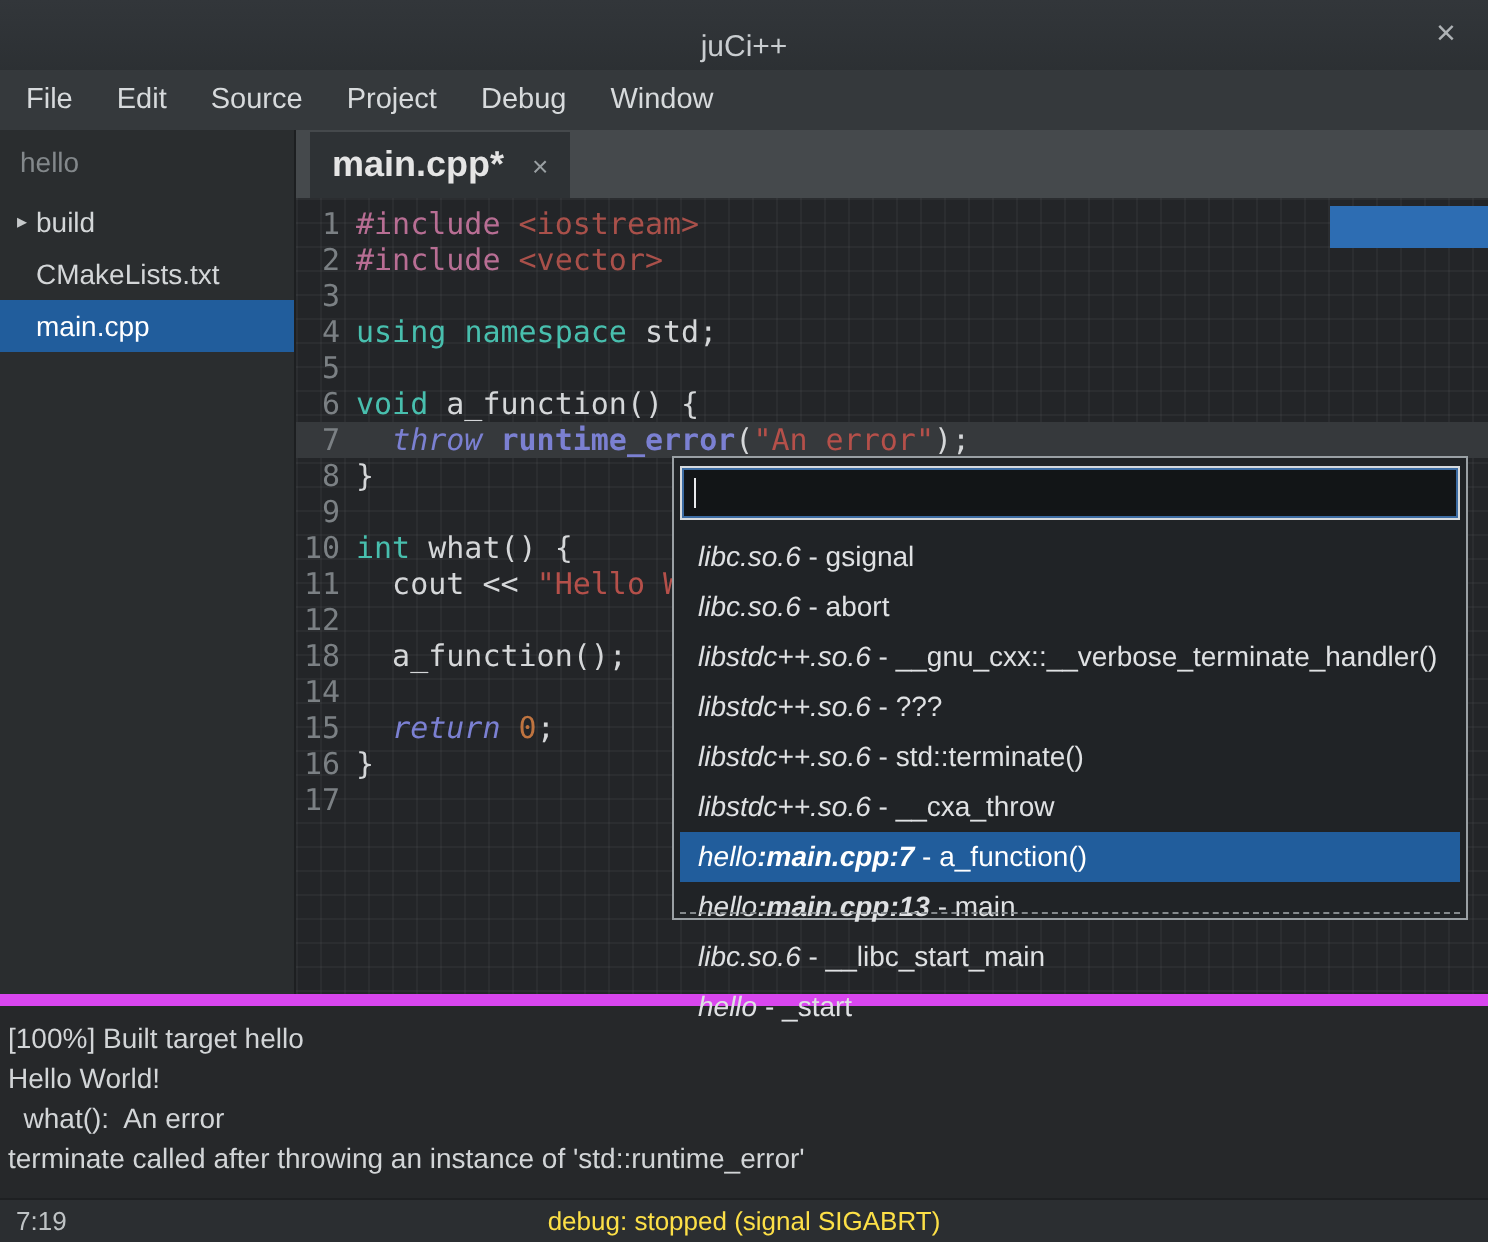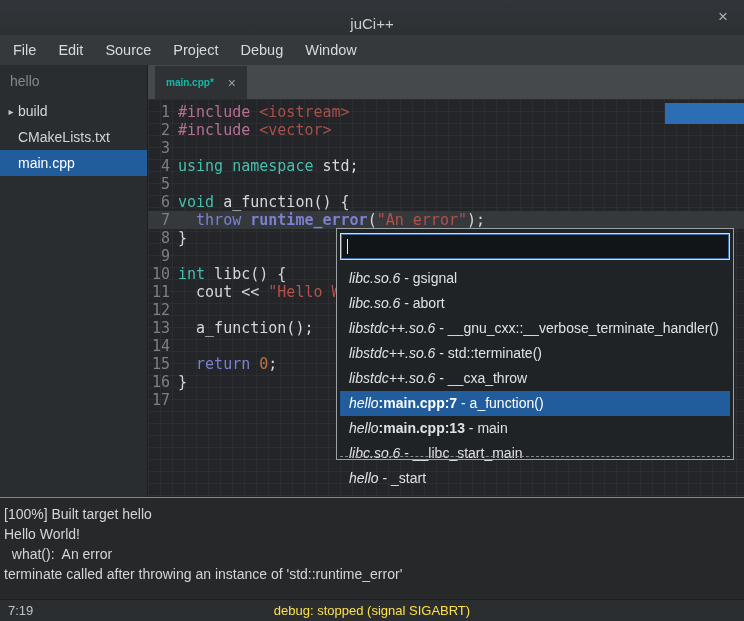--- a/index.html
+++ b/index.html
@@ -27,63 +27,63 @@
   .side-header { color:#83888b; font-size:14px; padding:8px 10px 9px; }
   .tree-row { display:flex; align-items:center; height:26px; color:#d3d6d8; font-size:14px; }
   .expander { width:16px; text-align:center; font-size:10px; color:#c6c9cb; padding-left:6px; flex:none; }
   .tree-label { padding-left:2px; }
   .tree-row.selected { background:var(--accent); color:#fff; }
 
   
   .tabbar { position:absolute; left:148px; top:65px; width:596px; height:34px;
             background:#45494c; display:flex; align-items:stretch; padding-left:7px; }
   .tab { background:#2e3235; display:flex; align-items:center; padding:0 11px; margin-top:1px; }
-  .tab-label { color:#14b8a6; font-weight:bold; font-size:10px; }
+  .tab-label { color:#e5e5e5; font-weight:bold; font-size:18px; }
   .tab-close { color:#9aa0a3; font-size:14px; margin-left:14px; }
 
   
   .editor { position:absolute; left:148px; top:99px; width:596px; height:398px;
             background-color:#232528; overflow:hidden;
             background-image:linear-gradient(rgba(255,255,255,.035) 1px,transparent 1px),
                              linear-gradient(90deg,rgba(255,255,255,.035) 1px,transparent 1px);
             background-size:12px 12px; }
   .code-area { position:absolute; left:0; top:4px; right:0; }
   .code-line { display:flex; height:18px; line-height:18px;
                font-family:"DejaVu Sans Mono",monospace; font-size:15px; white-space:pre; }
   .code-line.hl { background:#36393c; }
   .lnum { width:22px; text-align:right; color:#7b8084; flex:none; }
   .ltext { padding-left:8px; color:#d5d7d9; }
   .tok-pp  { color:#b86e94; }
   .tok-inc { color:#a9504a; }
   .tok-kw  { color:#48bfae; }
-  .tok-kw2 { color:#7b80d2; }
+  .tok-kw2 { color:#7b80d2;font-style:italic; }
   .tok-exc { color:#7b80d2; font-weight:bold; }
   .tok-str { color:#b5504a; }
   .tok-num { color:#bf7440; }
   .scroll-indicator { position:absolute; left:517px; top:4px; width:79px; height:21px;
                       background:var(--indicator); }
 
   
   .popup { position:absolute; left:336px; top:228px; width:398px; height:232px;
            background:#202326; border:1px solid #9aa0a4; z-index:10; padding:4px 3px 0 3px; }
   .popup::after { content:""; position:absolute; left:3px; right:3px; bottom:2px;
                   border-top:1px dashed #84898c; }
   .popup-input { position:relative; height:27px; background:#121517;
                  border:1px solid #d6dade; box-shadow:inset 0 0 0 1px #3c6ca3; }
   .caret { position:absolute; left:6px; top:5px; width:1px; height:15px; background:#e8eaec; }
   .bt-list { margin-top:6px; }
   .bt-row { height:25px; line-height:25px; padding-left:9px; font-size:14px;
             color:#dfe1e3; white-space:pre; overflow:hidden; }
   .bt-row .it { font-style:italic; }
-  .bt-row .b  { font-weight:bold; }
+  .bt-row .b  { font-weight:bold;font-style:italic; }
   .bt-row.selected { background:var(--accent); color:#fff; }
 
   
   .console { position:absolute; left:0; top:497px; width:744px; height:102px;
-             background:#26282a; border-top:1px solid #d946ef; padding:6px 0 0 4px; }
+             background:#26282a; border-top:6px solid #d946ef; padding:6px 0 0 4px; }
   .console-line { color:#d2d5d7; font-size:14px; line-height:20px; white-space:pre; }
 
   
   .statusbar { position:absolute; left:0; top:599px; width:744px; height:22px;
                background:#2b2e31; border-top:1px solid #1e2022; }
   .status-left { position:absolute; left:8px; top:0; line-height:22px; color:#bfc3c5; font-size:13px; }
   .status-center { position:absolute; left:0; right:0; text-align:center; line-height:22px;
                    color:#fde047; font-size:13px; }
 </style>
 </head>
@@ -134,40 +134,41 @@
     <div class="code-area">
         <div class="code-line"><span class="lnum">1</span><span class="ltext"><span class="tok-pp">#include</span><span> </span><span class="tok-inc">&lt;iostream&gt;</span></span></div>
         <div class="code-line"><span class="lnum">2</span><span class="ltext"><span class="tok-pp">#include</span><span> </span><span class="tok-inc">&lt;vector&gt;</span></span></div>
         <div class="code-line"><span class="lnum">3</span><span class="ltext"></span></div>
         <div class="code-line"><span class="lnum">4</span><span class="ltext"><span class="tok-kw">using</span><span> </span><span class="tok-kw">namespace</span><span> std;</span></span></div>
         <div class="code-line"><span class="lnum">5</span><span class="ltext"></span></div>
         <div class="code-line"><span class="lnum">6</span><span class="ltext"><span class="tok-kw">void</span><span> a_function() {</span></span></div>
         <div class="code-line hl"><span class="lnum">7</span><span class="ltext"><span>  </span><span class="tok-kw2">throw</span><span> </span><span class="tok-exc">runtime_error</span><span>(</span><span class="tok-str">"An error"</span><span>);</span></span></div>
         <div class="code-line"><span class="lnum">8</span><span class="ltext"><span>}</span></span></div>
         <div class="code-line"><span class="lnum">9</span><span class="ltext"></span></div>
-        <div class="code-line"><span class="lnum">10</span><span class="ltext"><span class="tok-kw">int</span><span> libc() {</span></span></div>
+        <div class="code-line"><span class="lnum">10</span><span class="ltext"><span class="tok-kw">int</span><span> what() {</span></span></div>
         <div class="code-line"><span class="lnum">11</span><span class="ltext"><span>  cout &lt;&lt; </span><span class="tok-str">"Hello W</span></span></div>
         <div class="code-line"><span class="lnum">12</span><span class="ltext"></span></div>
-        <div class="code-line"><span class="lnum">13</span><span class="ltext"><span>  a_function();</span></span></div>
+        <div class="code-line"><span class="lnum">18</span><span class="ltext"><span>  a_function();</span></span></div>
         <div class="code-line"><span class="lnum">14</span><span class="ltext"></span></div>
         <div class="code-line"><span class="lnum">15</span><span class="ltext"><span>  </span><span class="tok-kw2">return</span><span> </span><span class="tok-num">0</span><span>;</span></span></div>
         <div class="code-line"><span class="lnum">16</span><span class="ltext"><span>}</span></span></div>
         <div class="code-line"><span class="lnum">17</span><span class="ltext"></span></div>
       </div>
     <div class="scroll-indicator"></div>
   </div>
 
   <div class="popup">
     <div class="popup-input">
       <div class="caret"></div>
     </div>
     <div class="bt-list">
         <div class="bt-row"><span class="it">libc.so.6</span><span class="b"></span><span> - gsignal</span></div>
         <div class="bt-row"><span class="it">libc.so.6</span><span class="b"></span><span> - abort</span></div>
         <div class="bt-row"><span class="it">libstdc++.so.6</span><span class="b"></span><span> - __gnu_cxx::__verbose_terminate_handler()</span></div>
+        <div class="bt-row"><span class="it">libstdc++.so.6</span><span class="b"></span><span> - ???</span></div>
         <div class="bt-row"><span class="it">libstdc++.so.6</span><span class="b"></span><span> - std::terminate()</span></div>
         <div class="bt-row"><span class="it">libstdc++.so.6</span><span class="b"></span><span> - __cxa_throw</span></div>
         <div class="bt-row selected"><span class="it">hello</span><span class="b">:main.cpp:7</span><span> - a_function()</span></div>
         <div class="bt-row"><span class="it">hello</span><span class="b">:main.cpp:13</span><span> - main</span></div>
         <div class="bt-row"><span class="it">libc.so.6</span><span class="b"></span><span> - __libc_start_main</span></div>
         <div class="bt-row"><span class="it">hello</span><span class="b"></span><span> - _start</span></div>
       </div>
   </div>
 
   <div class="console">

